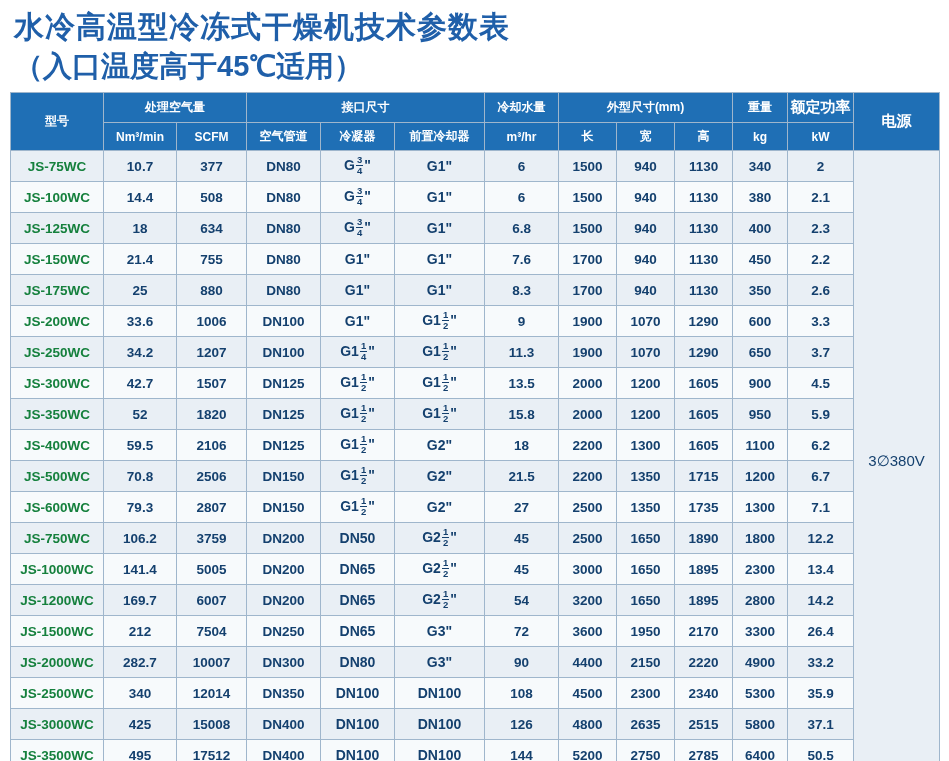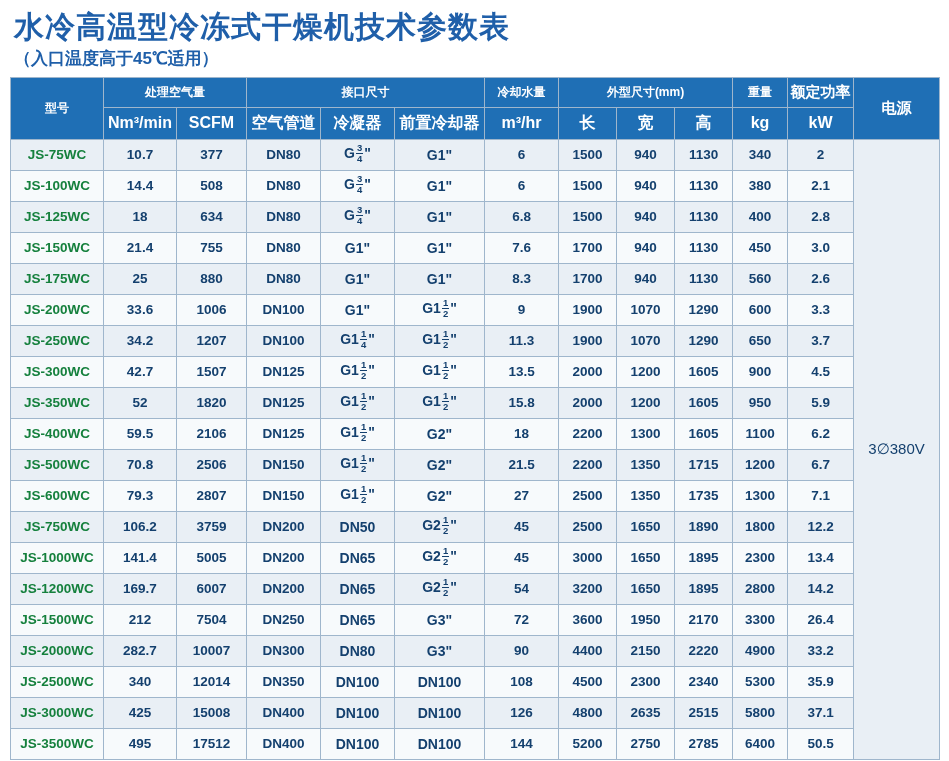--- a/index.html
+++ b/index.html
@@ -25,21 +25,21 @@
   }
   .main-title {
     font-size: 30px;
     font-weight: bold;
     color: #1f5fa9;
     letter-spacing: 1px;
     line-height: 1.25;
     white-space: nowrap;
   }
   .sub-title {
-    font-size: 17px;
+    font-size: 29px;
     font-weight: bold;
     color: #1f5fa9;
     line-height: 1.3;
     margin-top: 2px;
     white-space: nowrap;
   }
   table.spec {
     border-collapse: collapse;
     margin-left: 10px;
     margin-top: 7px;
@@ -56,21 +56,21 @@
     background: #1f6fb5;
     color: #ffffff;
     font-weight: bold;
     padding: 5px 2px;
     border: 1px solid #5a93c4;
   }
   thead th.hdr-big {
     font-size: 12px;
   }
   thead th.hdr-sub {
-    font-size: 16px;
+    font-size: 12px;
     font-weight: bold;
   }
   thead th.model-col {
     font-size: 12px;
     font-family: Liberation Mono, monospace;
   }
   thead th.power-col {
     font-size: 15px;
   }
   tbody td {
@@ -206,48 +206,48 @@
           <td>18</td>
           <td>634</td>
           <td>DN80</td>
           <td><span class="gsize">G<span class="frac"><span class="num">3</span><span class="den">4</span></span>"</span></td>
           <td><span class="gsize">G1"</span></td>
           <td>6.8</td>
           <td>1500</td>
           <td>940</td>
           <td>1130</td>
           <td>400</td>
-          <td>2.8</td>
+          <td>2.3</td>
         </tr>
         <tr class="even">
           <td class="model">JS-150WC</td>
           <td>21.4</td>
           <td>755</td>
           <td>DN80</td>
           <td><span class="gsize">G1"</span></td>
           <td><span class="gsize">G1"</span></td>
           <td>7.6</td>
           <td>1700</td>
           <td>940</td>
           <td>1130</td>
           <td>450</td>
-          <td>3.0</td>
+          <td>2.2</td>
         </tr>
         <tr class="odd">
           <td class="model">JS-175WC</td>
           <td>25</td>
           <td>880</td>
           <td>DN80</td>
           <td><span class="gsize">G1"</span></td>
           <td><span class="gsize">G1"</span></td>
           <td>8.3</td>
           <td>1700</td>
           <td>940</td>
           <td>1130</td>
-          <td>560</td>
+          <td>350</td>
           <td>2.6</td>
         </tr>
         <tr class="even">
           <td class="model">JS-200WC</td>
           <td>33.6</td>
           <td>1006</td>
           <td>DN100</td>
           <td><span class="gsize">G1"</span></td>
           <td><span class="gsize">G1<span class="frac"><span class="num">1</span><span class="den">2</span></span>"</span></td>
           <td>9</td>

